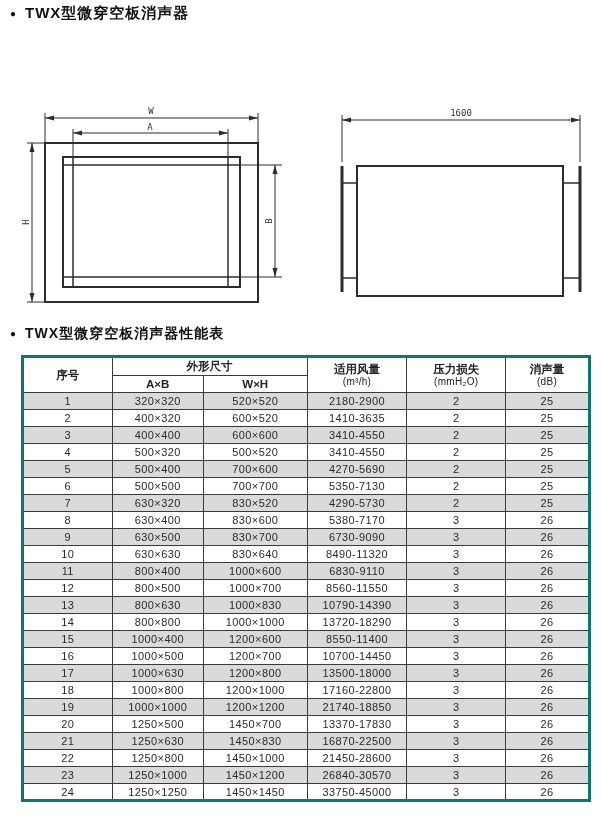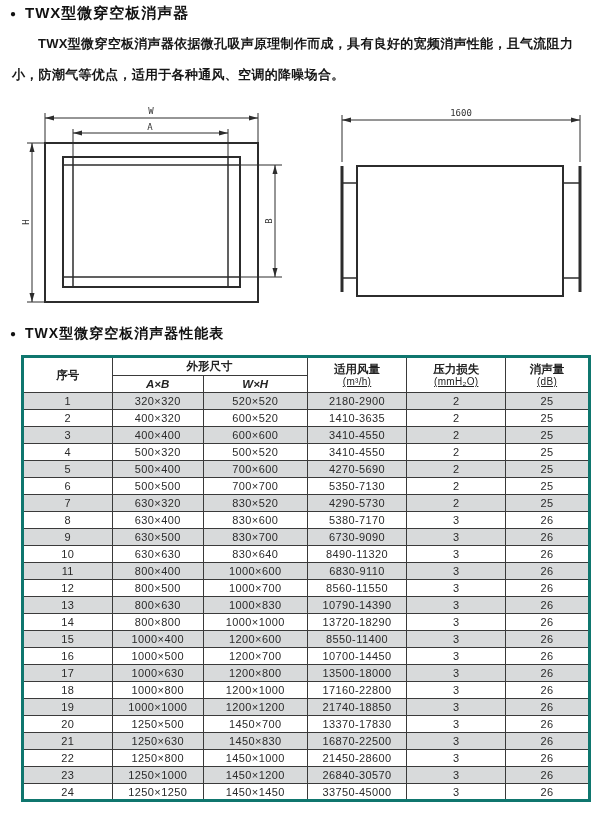--- a/index.html
+++ b/index.html
@@ -52,34 +52,33 @@
   }
   .perf-table th, .perf-table td {
     border: 1px solid var(--line);
     text-align: center;
     vertical-align: middle;
     padding: 0;
     overflow: hidden;
     white-space: nowrap;
   }
   .perf-table thead tr.hrow1 th { height: 19px; }
-  .perf-table thead tr.hrow2 th { height: 17px; font-style: italic; }
+  .perf-table thead tr.hrow2 th { height: 17px; }
   .perf-table thead th {
     font-size: 11.5px;
     font-weight: bold;
     color: #222;
     background: #fff;
     line-height: 1.25;
   }
   .perf-table thead th .unit {
     display: block;
     font-size: 10px;
     font-weight: normal;
     letter-spacing: 0.3px;
-    text-decoration: underline;
   }
   .perf-table tbody td {
     height: 17px;
     font-size: 11px;
     font-weight: normal;
     color: #2a2a2a;
     letter-spacing: 0.4px;
   }
   .perf-table tbody tr:nth-child(odd) { background: var(--row-shade); }
   .perf-table tbody tr:nth-child(even) { background: #fff; }
@@ -87,21 +86,20 @@
 </head>
 <body>
 
 <div class="page">
 
   <div class="section-title t1">
     <span class="bullet">●</span>
     <span>TWX型微穿空板消声器</span>
   </div>
 
-  <p class="desc">TWX型微穿空板消声器依据微孔吸声原理制作而成，具有良好的宽频消声性能，且气流阻力小，防潮气等优点，适用于各种通风、空调的降噪场合。</p>
 
   <svg class="drawing" style="left:22px; top:104px;" width="292" height="212" viewBox="0 0 292 212">
 
     <g stroke-width="1">
       <line x1="23" y1="39" x2="23" y2="9"></line>
       <line x1="236" y1="39" x2="236" y2="9"></line>
       <line x1="51" y1="53" x2="51" y2="25"></line>
       <line x1="206" y1="53" x2="206" y2="25"></line>
       <line x1="5" y1="39" x2="23" y2="39"></line>
       <line x1="5" y1="198" x2="23" y2="198"></line>

